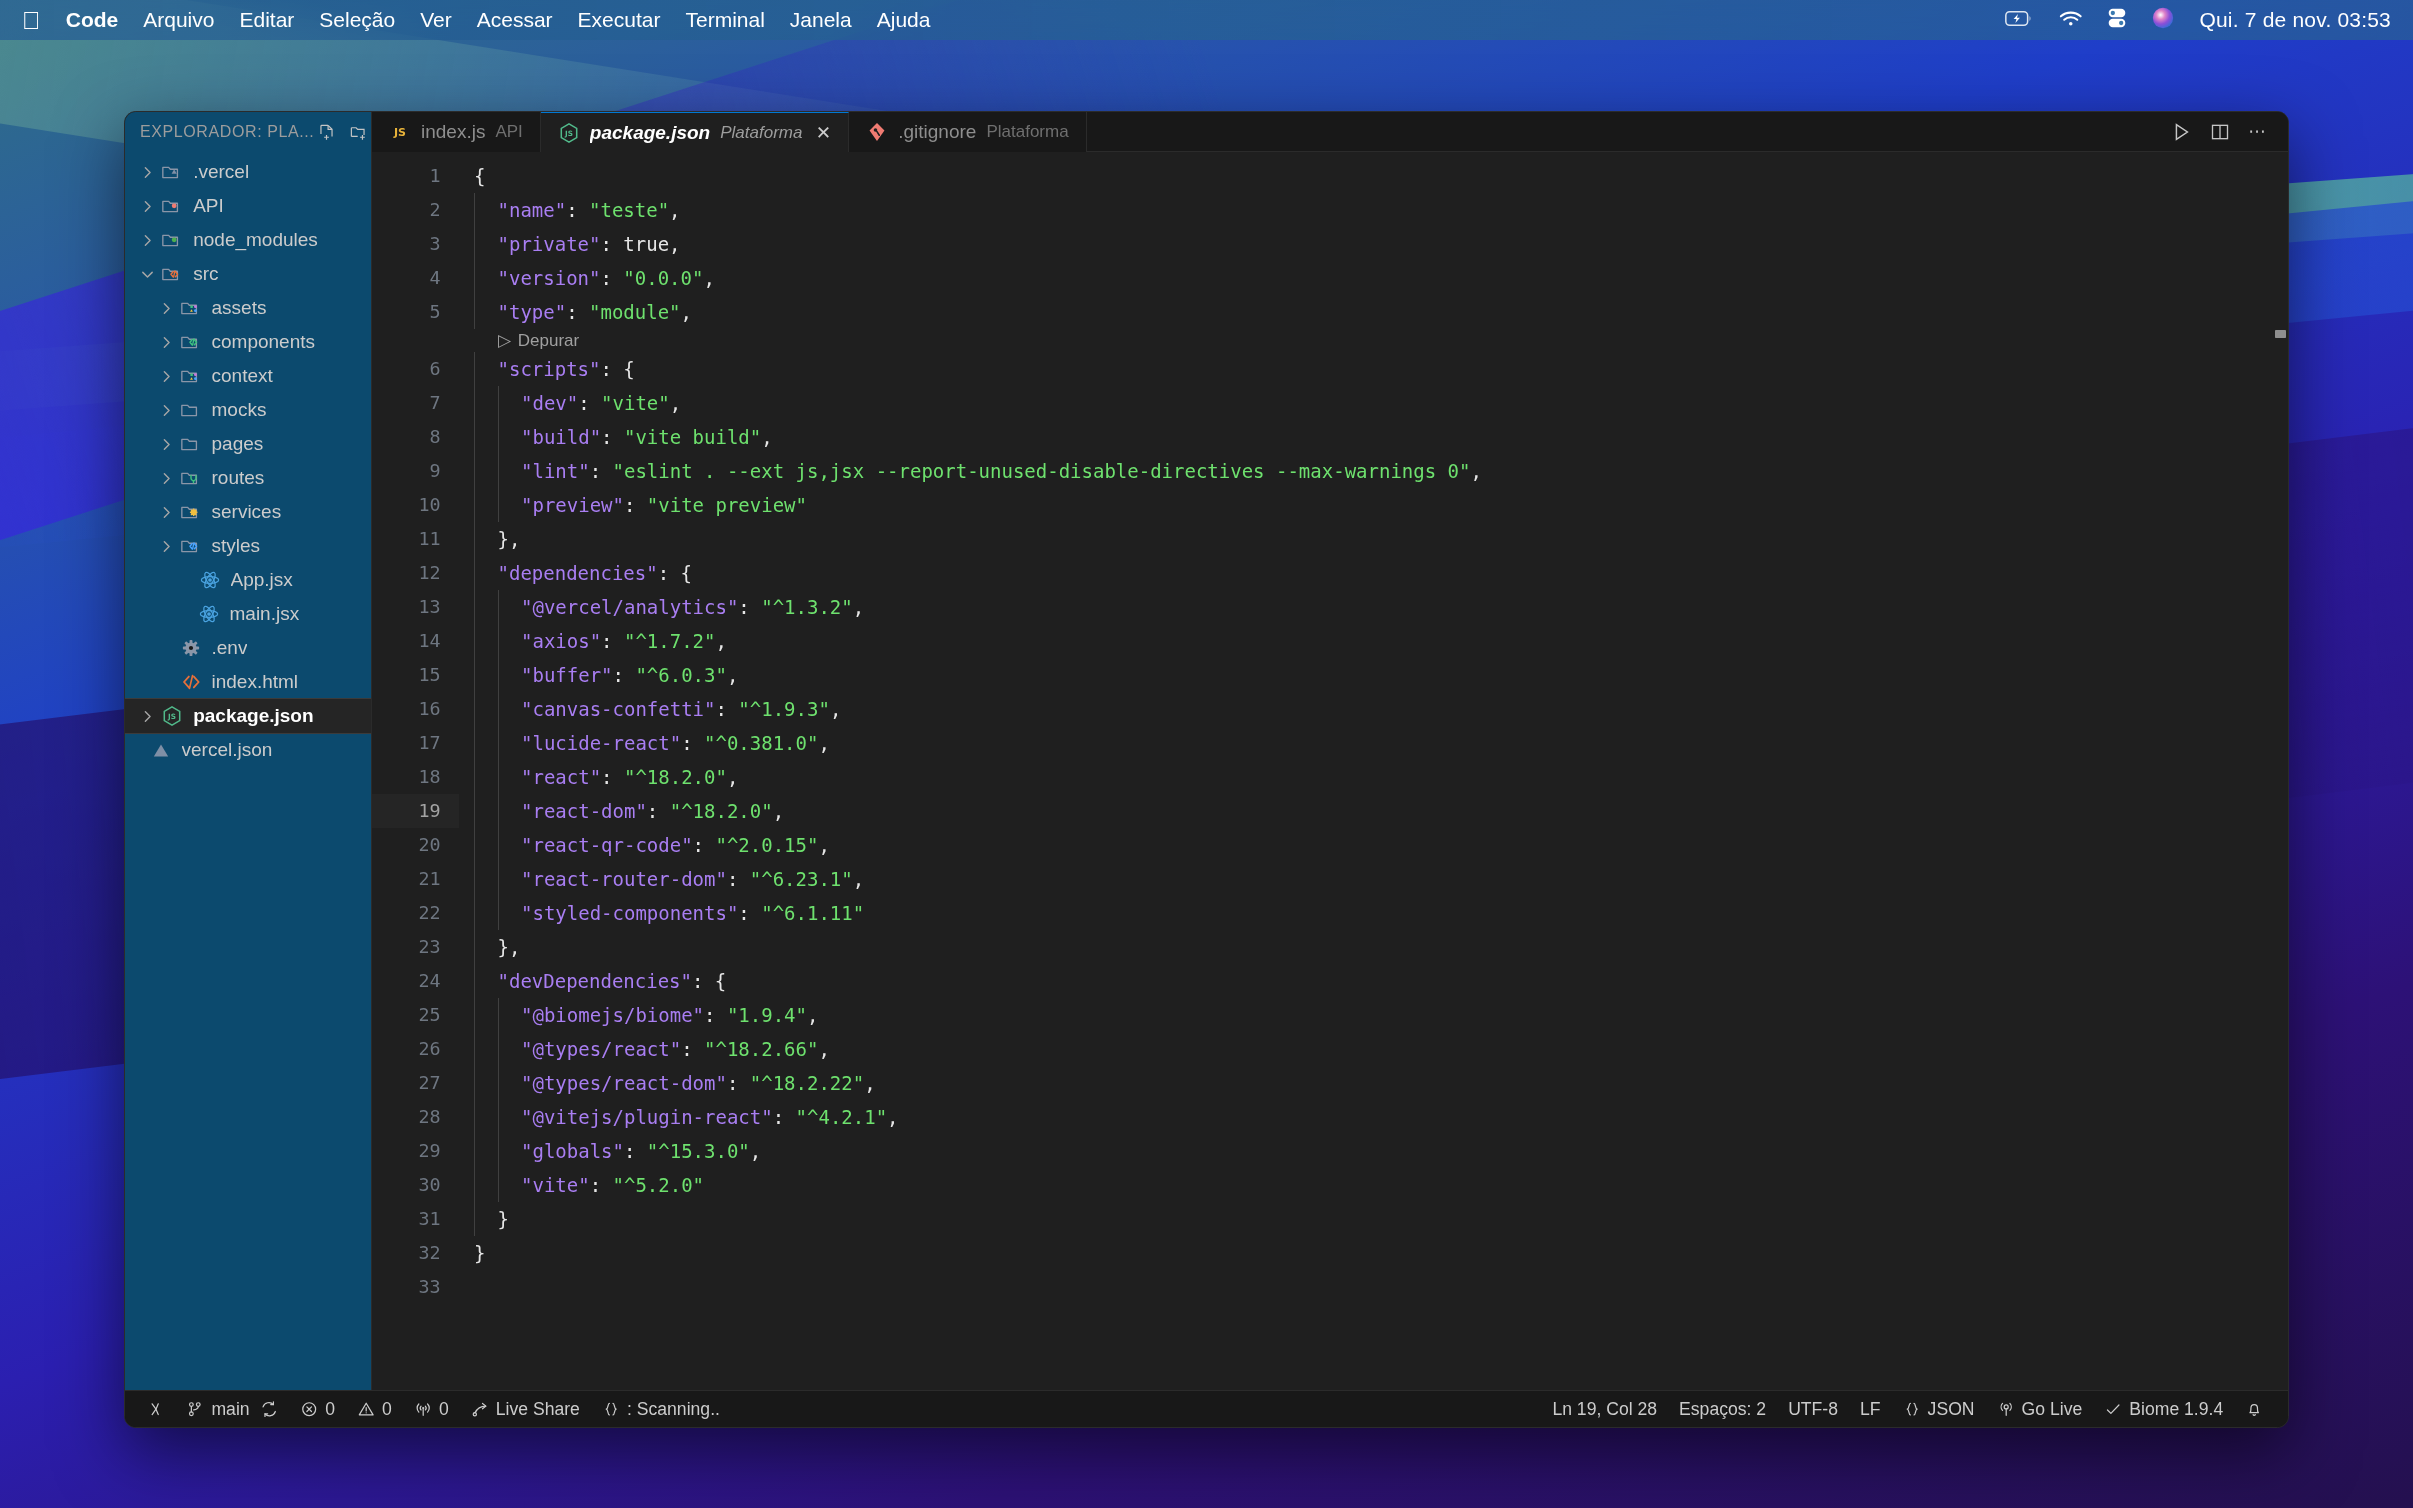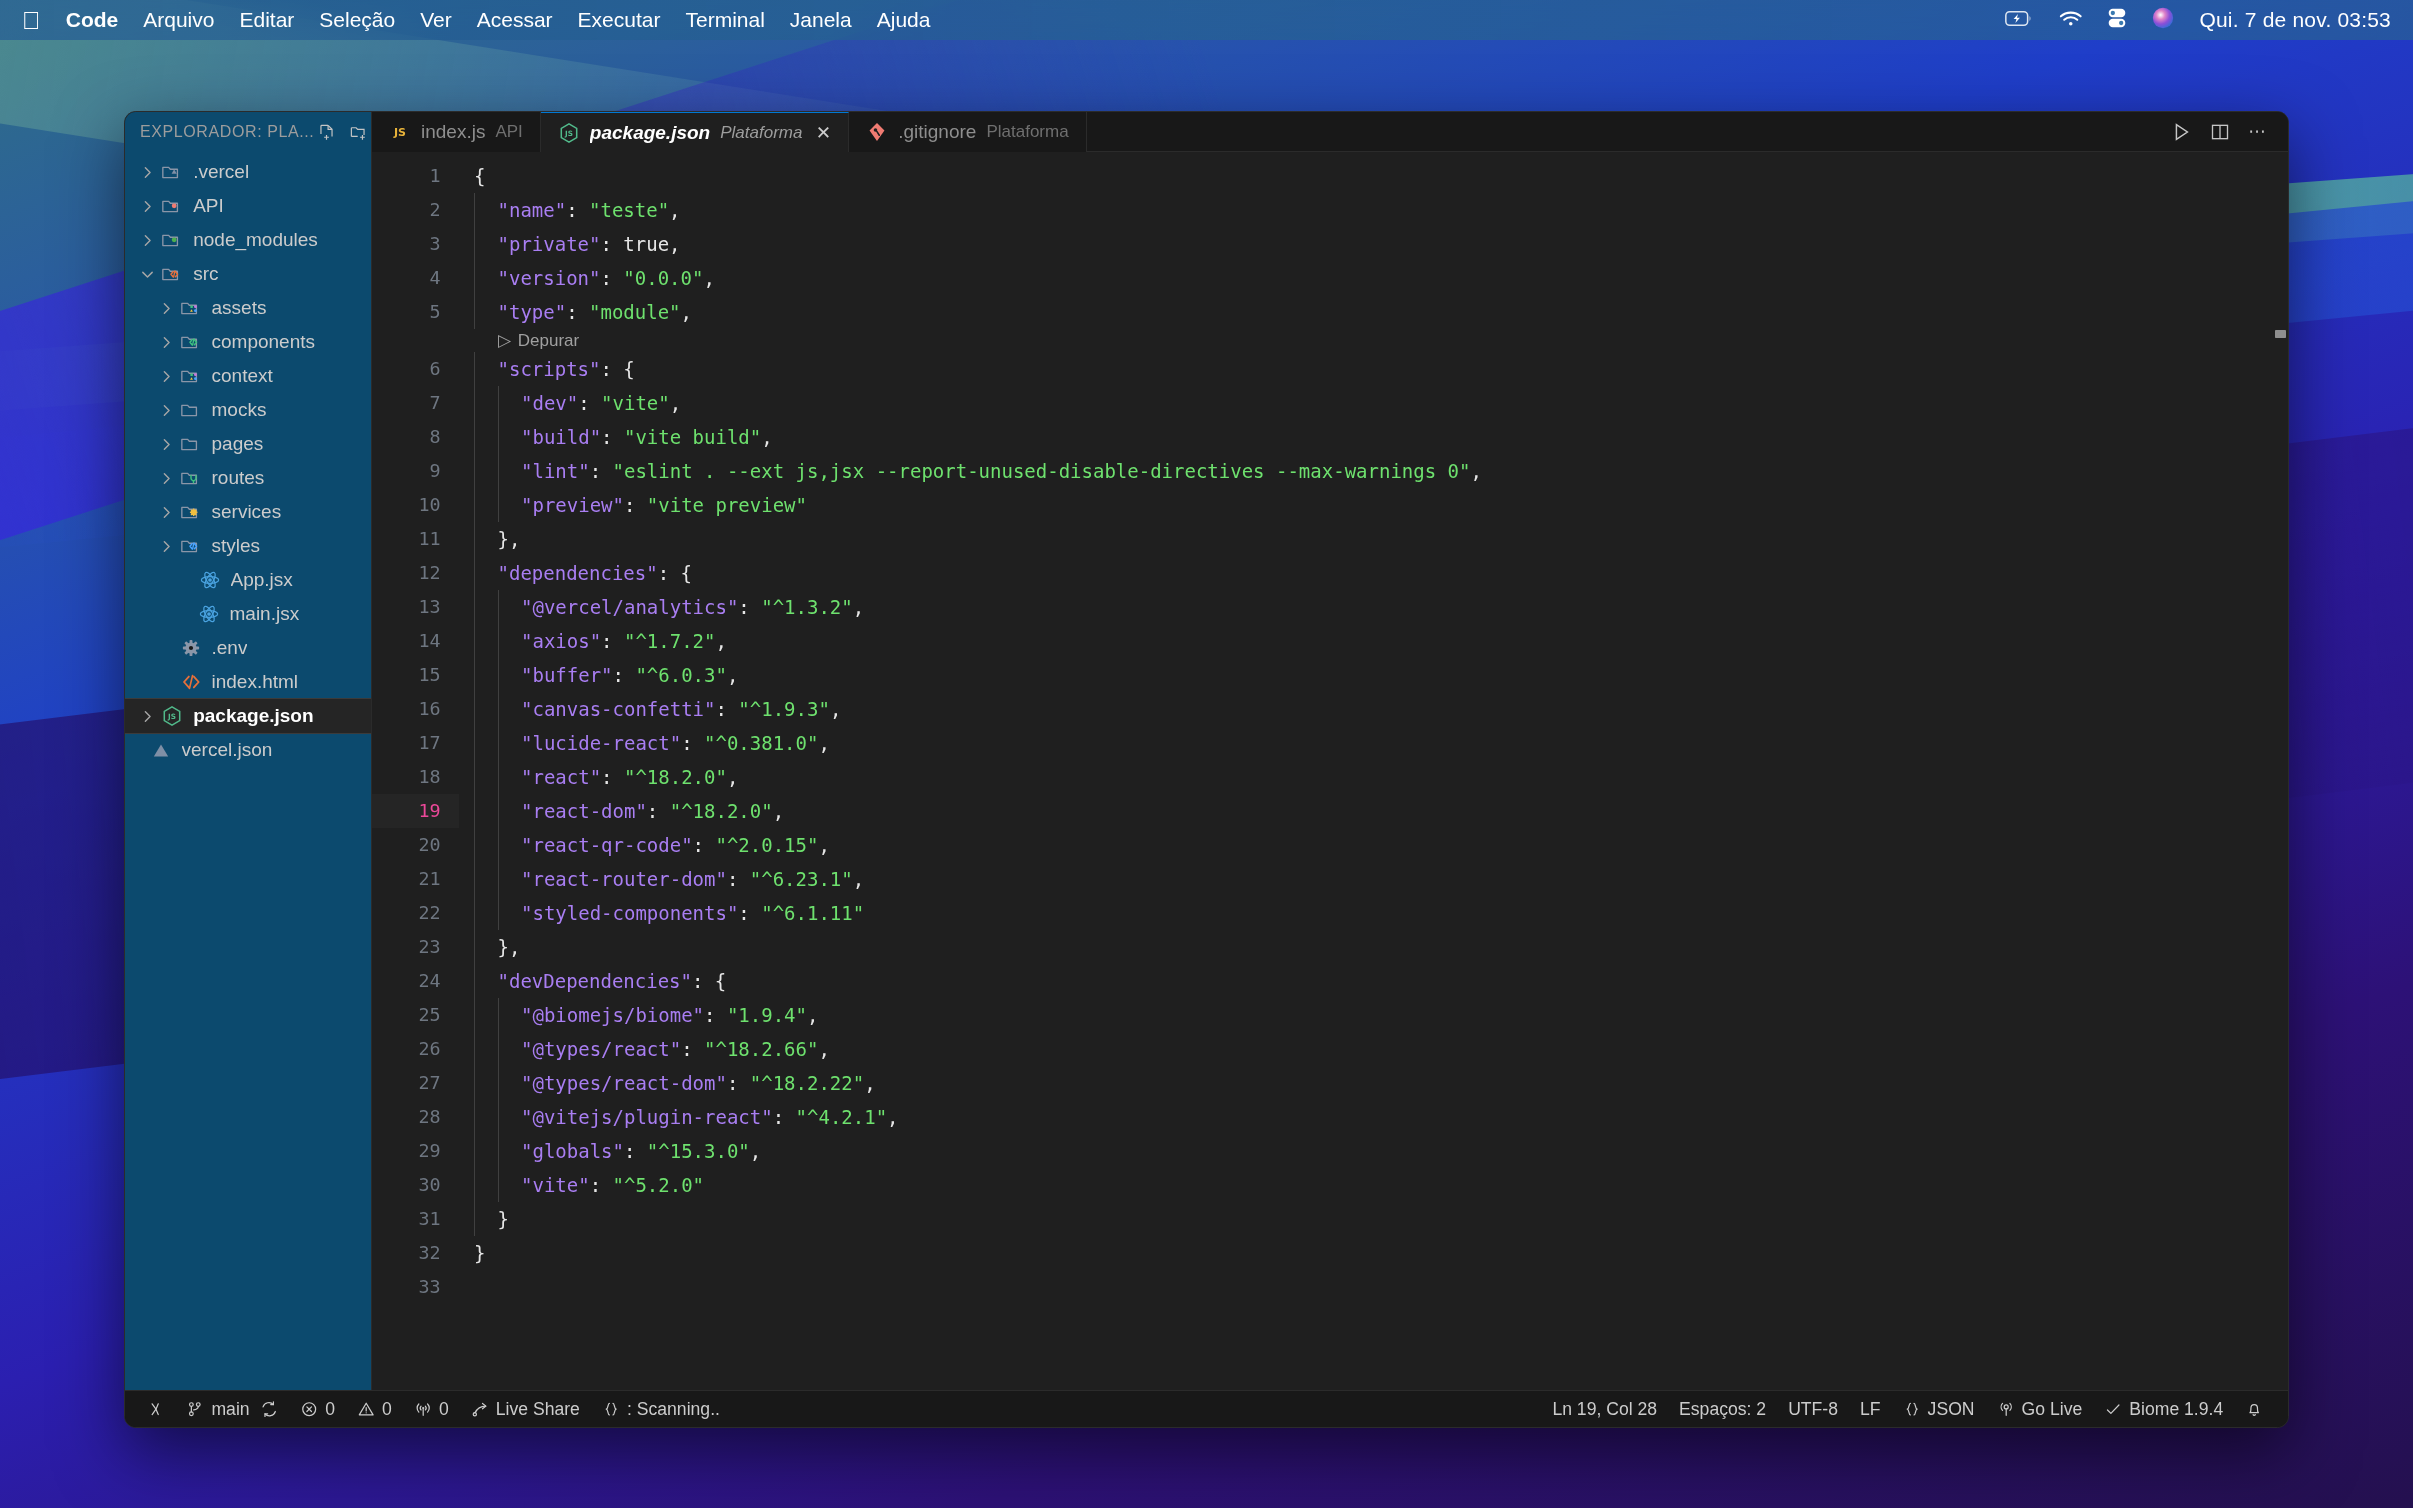--- a/index.html
+++ b/index.html
@@ -166,21 +166,21 @@
   #tab-actions .ea { color: #c5c5c5; display: flex; align-items: center; }
 
   
   #codearea { flex: 1; display: flex; position: relative; overflow: hidden; background: #1f1f1f; }
   #gutter {
     flex: 0 0 87px; padding-top: 6.7px; text-align: right;
     font-family: "DejaVu Sans Mono", monospace; font-size: 18.4px;
     color: #6e7681; user-select: none;
   }
   .gl { height: 34px; line-height: 34px; padding-right: 18.4px; }
-  .gl.cur { color: #ec4899; background: #252525; }
+  .gl.cur { color: #a3a3a3; background: #252525; }
   .gl.blank { height: 23.5px; line-height: 23.5px; }
 
   #codebox {
     flex: 1; padding-top: 6.7px; position: relative; overflow: hidden;
     font-family: "DejaVu Sans Mono", monospace; font-size: 19px;
     white-space: pre;
   }
   .cl { height: 34px; line-height: 34px; position: relative; padding-left: 15px; }
   .cl.lens { height: 23.5px; line-height: 23.5px; font-family: "Liberation Sans", sans-serif; font-size: 17px; color: #a0a0a0; }
   .cl.lens .play { color: #a0a0a0; margin-right: 6.7px; }

